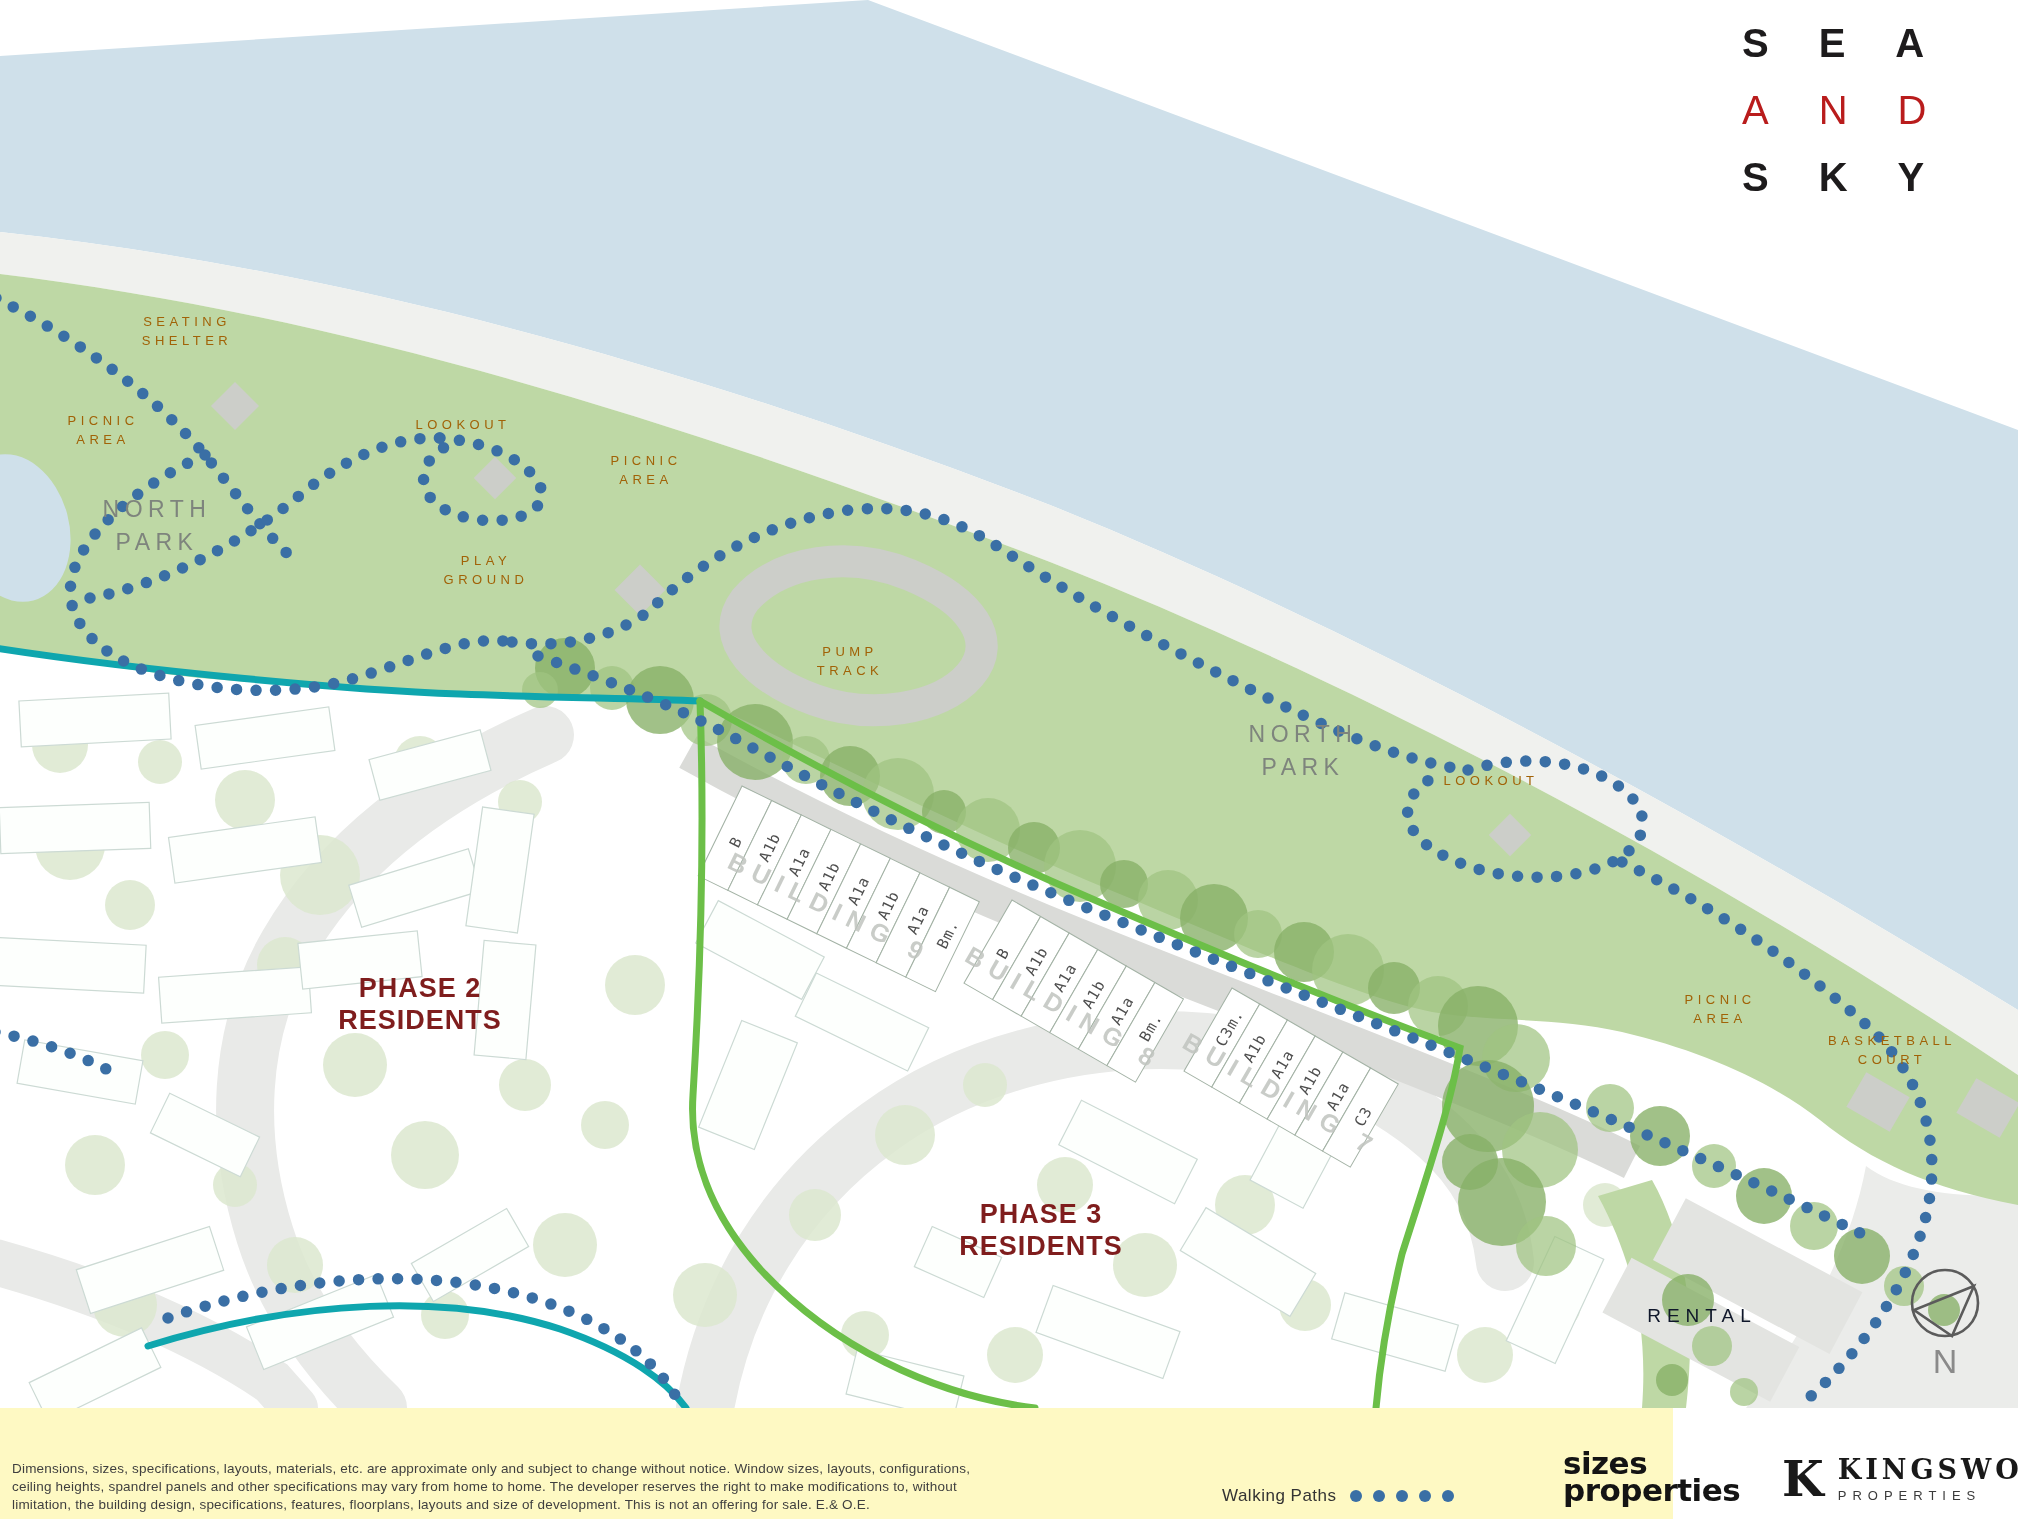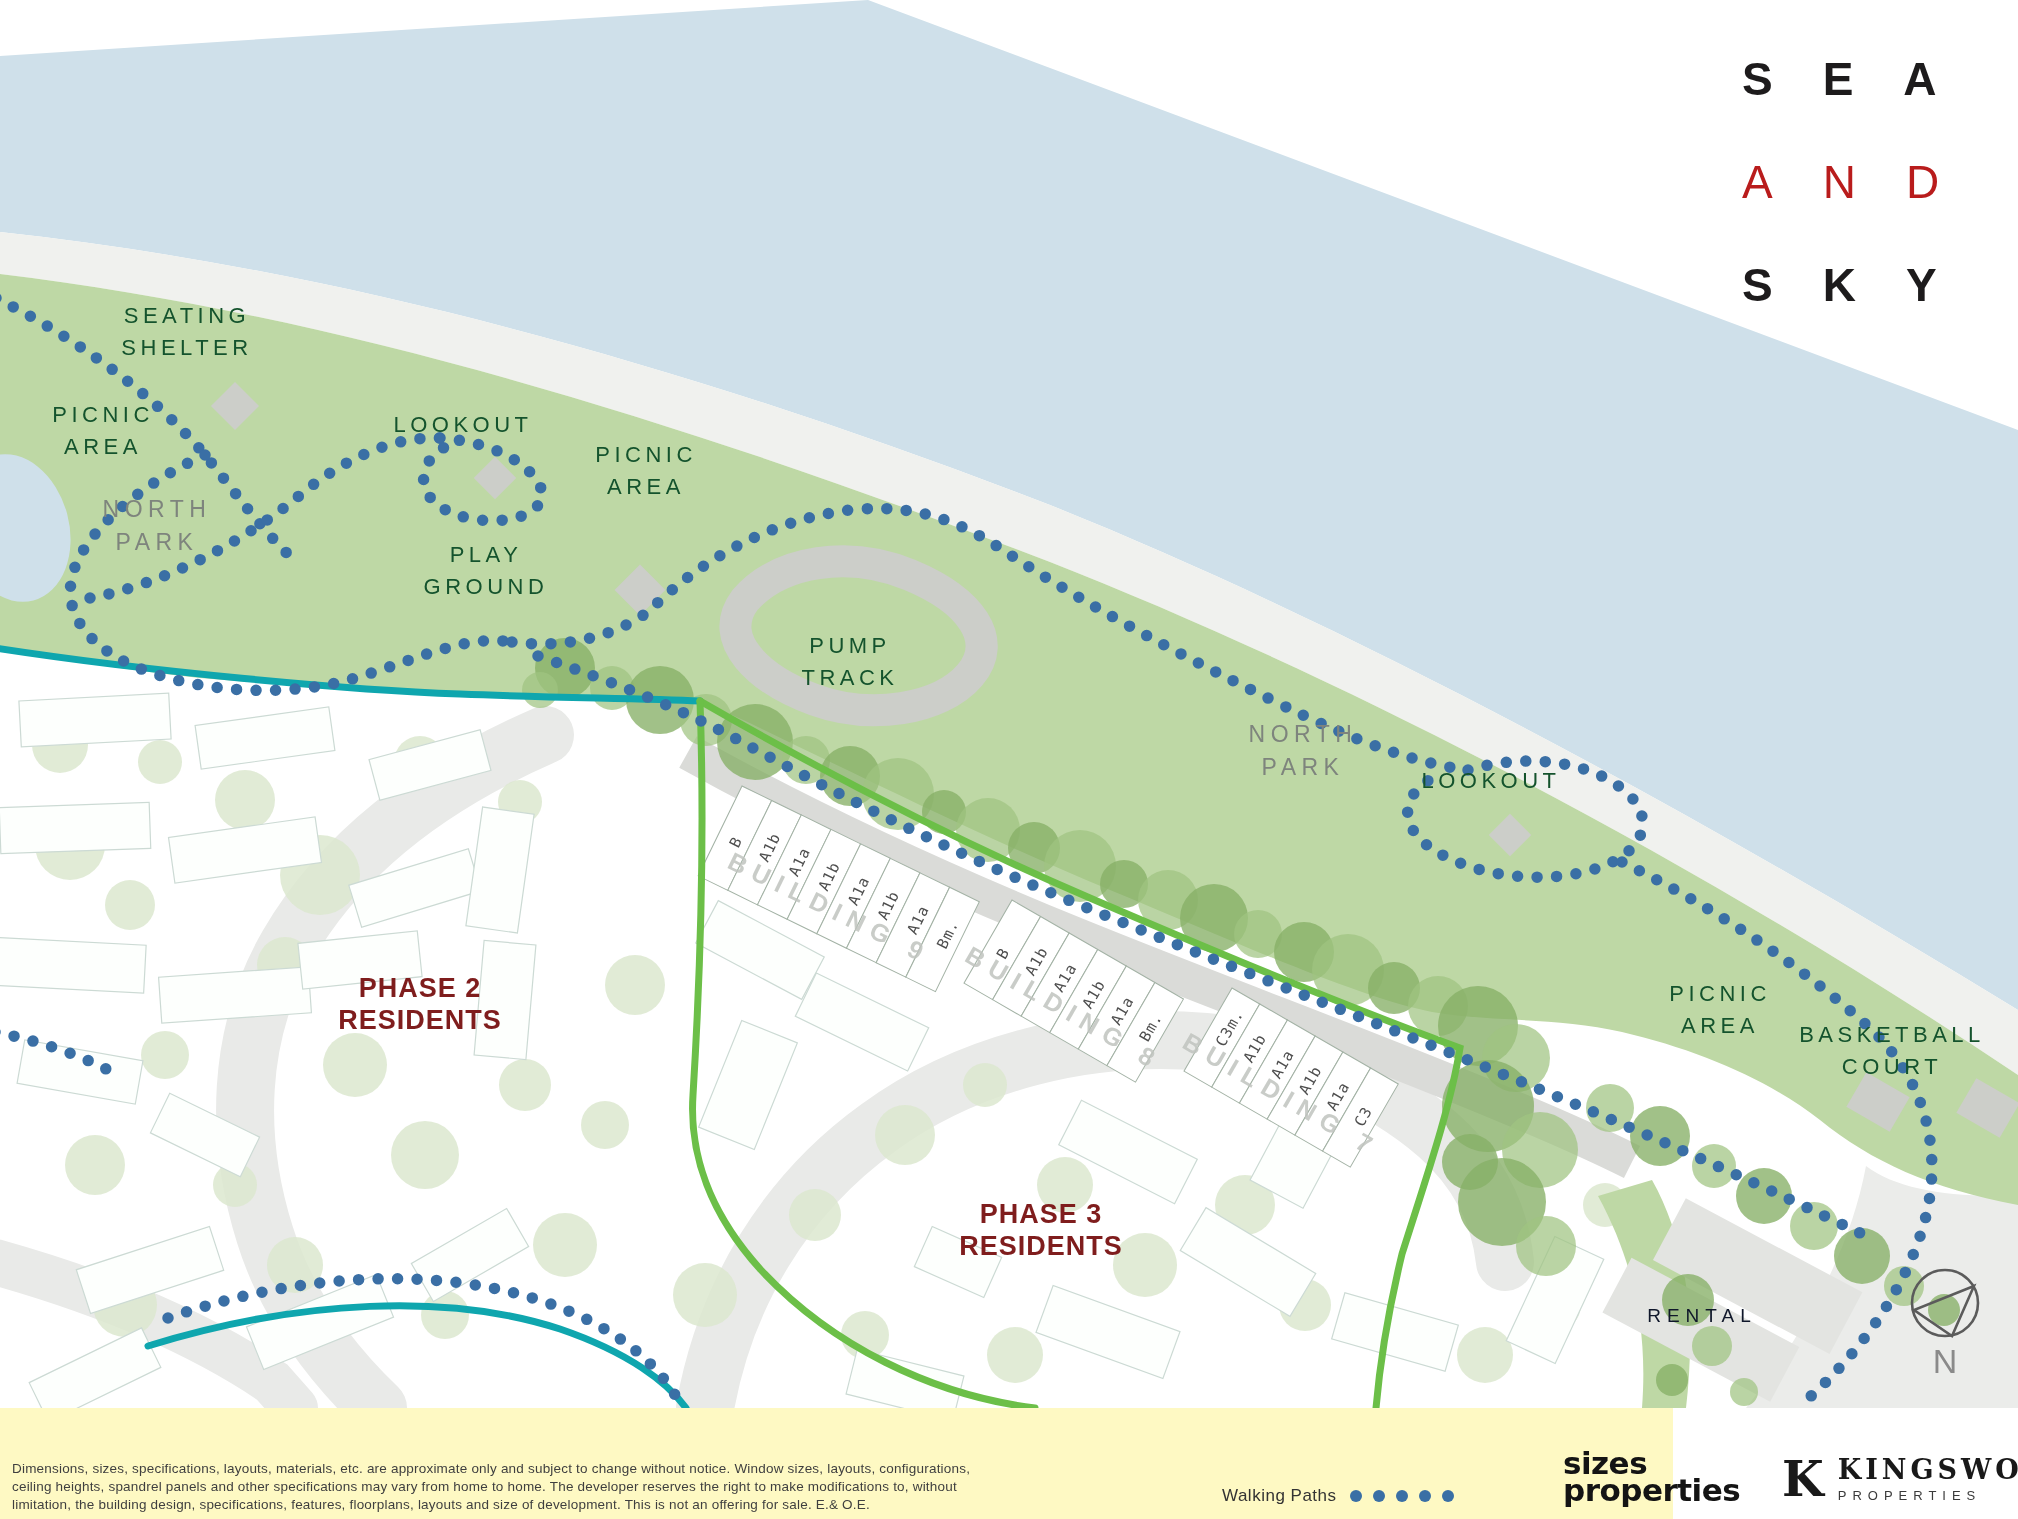--- a/index.html
+++ b/index.html
@@ -15,39 +15,39 @@
   .amen{fill:var(--amenity);}
   .ucell{fill:#ffffff;stroke:#a3b2a5;stroke-width:1;}
   .ulabel{font:15px "DejaVu Sans Mono",monospace;fill:#4e4e4e;letter-spacing:1px;}
   .bname{font-family:"Liberation Sans",sans-serif;font-size:25px;font-weight:bold;
          letter-spacing:8px;fill:#c0c4bf;opacity:.85;}
   .ghostb{fill:#fdfffd;stroke:var(--ghoststroke);stroke-width:1.2;}
   .t1{fill:var(--tree);opacity:.78}.t2{fill:var(--treelight);opacity:.72}
   .gt{fill:var(--ghosttree);opacity:.85}
 
   .mlabel{position:absolute;transform:translate(-50%,-50%);text-align:center;
-          color:#14532d;letter-spacing:4.5px;font-size:22px;line-height:1.45;
+          color:#a16207;letter-spacing:4.5px;font-size:13px;line-height:1.45;
           white-space:pre-line;}
   .mlabel.big{font-size:23px;letter-spacing:5.5px;color:#7e847d;}
   .mlabel.phase{color:#7f1d1d;font-weight:bold;font-size:27px;letter-spacing:1px;
                 line-height:1.2;white-space:pre-line;}
   .mlabel.rent{font-size:19px;letter-spacing:6px;color:#0f172a;}
   .mlabel.nmark{font-size:34px;letter-spacing:0;color:#8a8a8a;}
   .l-seating{left:187px;top:332px}.l-picnic1{left:103px;top:431px}
   .l-npark1{left:157px;top:526px}.l-lookout1{left:463px;top:425px}
   .l-playgr{left:486px;top:571px}.l-picnic2{left:646px;top:471px}
   .l-pump{left:850px;top:662px}.l-npark2{left:1303px;top:751px}
   .l-lookout2{left:1491px;top:781px}.l-picnic3{left:1720px;top:1010px}
   .l-bball{left:1892px;top:1051px}.l-rental{left:1702px;top:1316px}
   .l-phase2{left:420px;top:1004px}.l-phase3{left:1041px;top:1230px}
   .l-n{left:1945px;top:1362px}
 
   #brand{position:absolute;left:1742px;top:10px;width:270px;color:#1d1b1c;}
-  #brand .row{font-size:46px;letter-spacing:50px;line-height:67px;height:67px;
-              white-space:nowrap;font-family:"Liberation Sans",sans-serif;margin-top:36px;}
+  #brand .row{font-size:40px;letter-spacing:50px;line-height:67px;height:67px;
+              white-space:nowrap;font-family:"Liberation Sans",sans-serif;}
   #brand .bold{font-weight:800;}
   #brand .light{font-weight:normal;color:#b91c1c;}
 
   #footer{position:absolute;left:0;top:1408px;width:1673px;height:111px;background:#fef9c3;}
   #disclaimer{position:absolute;left:12px;top:52px;width:1140px;font-size:13.5px;
               color:#3f3f3f;line-height:18px;letter-spacing:.2px;}
   #legend{position:absolute;left:1222px;top:78px;display:flex;align-items:center;gap:12px;}
   #legend .lg-label{font-size:17px;color:#333;letter-spacing:.5px;}
   #bosa{position:absolute;left:1563px;top:42px;font-weight:800;color:#141414;
         font-size:31px;line-height:27px;letter-spacing:-.5px;font-family:"DejaVu Sans",sans-serif;}

